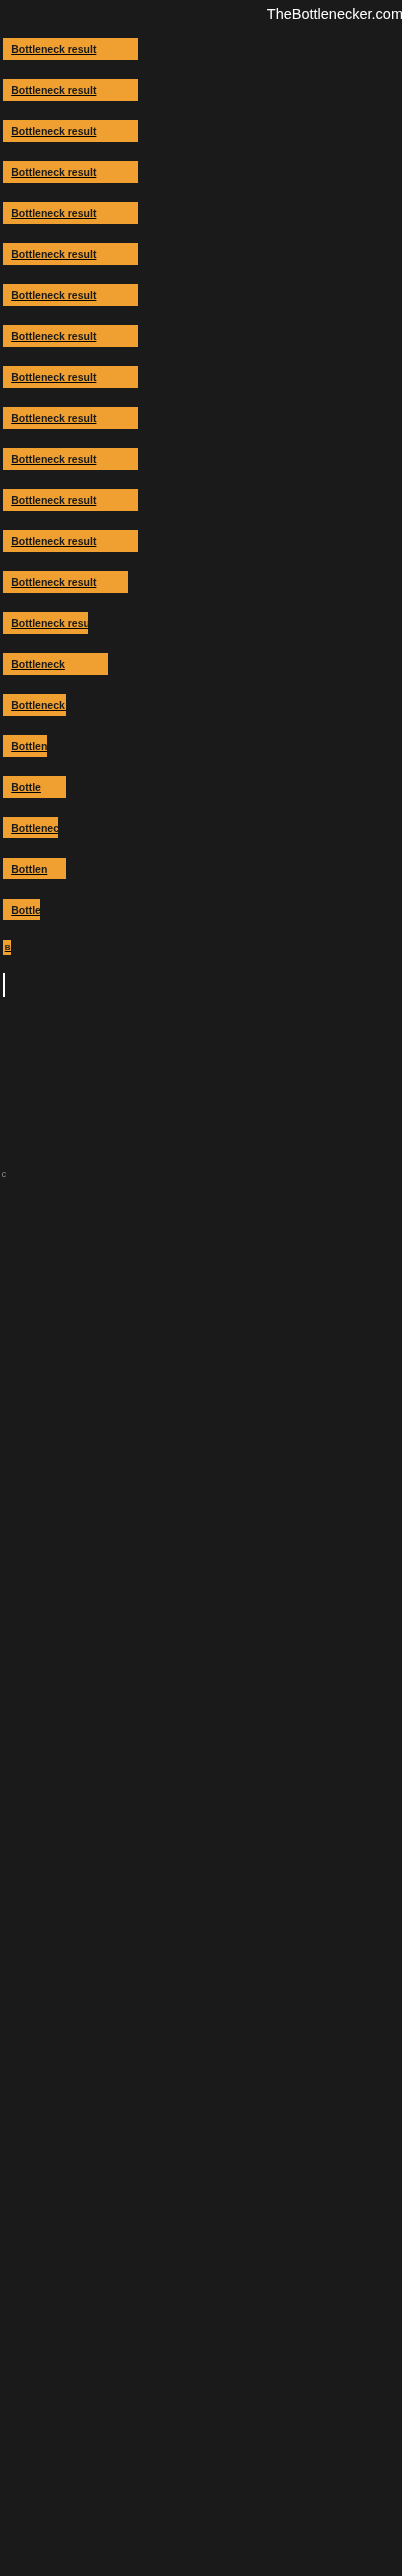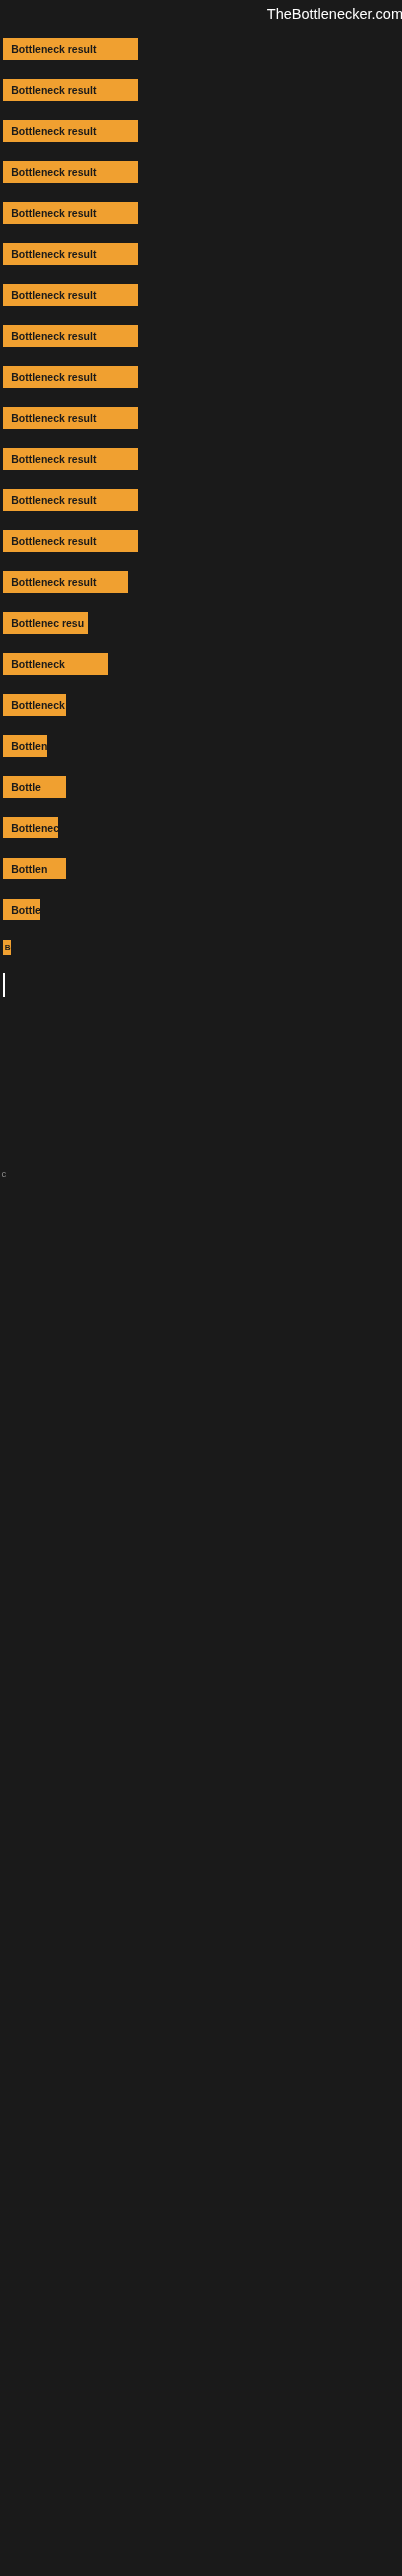--- a/index.html
+++ b/index.html
@@ -21,20 +21,21 @@
       color: #ffffff;
       font-size: 14.5px;
       padding: 6.4px 0;
       background-color: #1a1a1a;
     }
 
     .bottleneck-item {
       display: flex;
       align-items: center;
       margin: 0 0 0 1.6px;
+      text-decoration: underline;
     }
 
     .bottleneck-badge {
       background-color: #f0a030;
       color: #1a1a1a;
       font-size: 10.5px;
       font-weight: bold;
       padding: 4.8px 8px;
       white-space: nowrap;
       overflow: hidden;
@@ -161,21 +162,21 @@
         <span class="bottleneck-badge badge-w-13">Bottleneck result</span>
       </div>
     </div>
     <div class="row-wrapper">
       <div class="bottleneck-item">
         <span class="bottleneck-badge badge-w-14">Bottleneck result</span>
       </div>
     </div>
     <div class="row-wrapper">
       <div class="bottleneck-item">
-        <span class="bottleneck-badge badge-w-15">Bottlenec resu</span>
+        <span class="bottleneck-badge badge-w-15">Bottleneck resu</span>
       </div>
     </div>
     <div class="row-wrapper">
       <div class="bottleneck-item">
         <span class="bottleneck-badge badge-w-16">Bottleneck</span>
       </div>
     </div>
     <div class="row-wrapper">
       <div class="bottleneck-item">
         <span class="bottleneck-badge badge-w-17">Bottleneck re</span>

